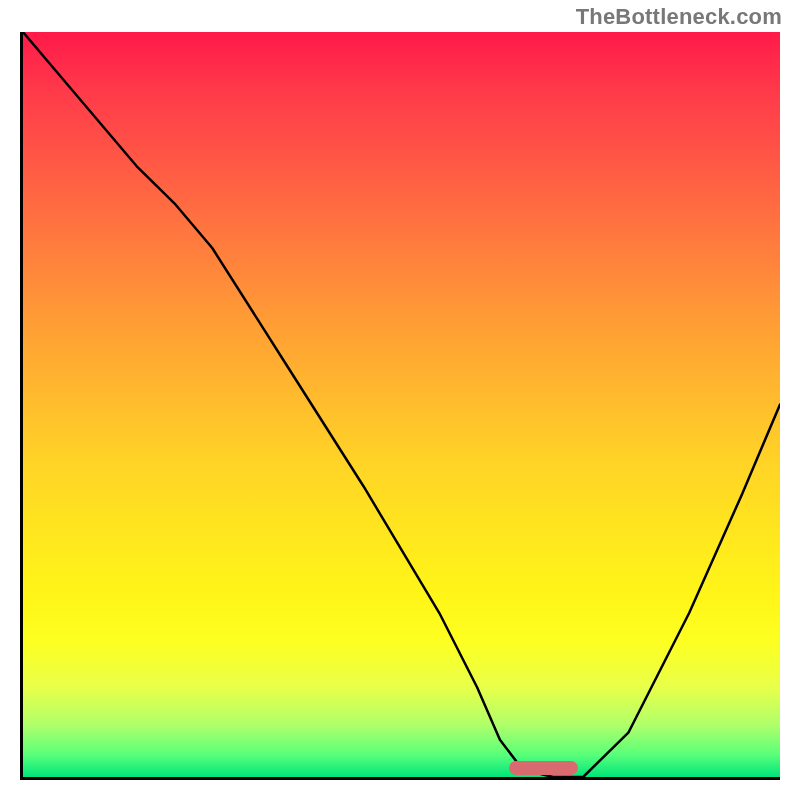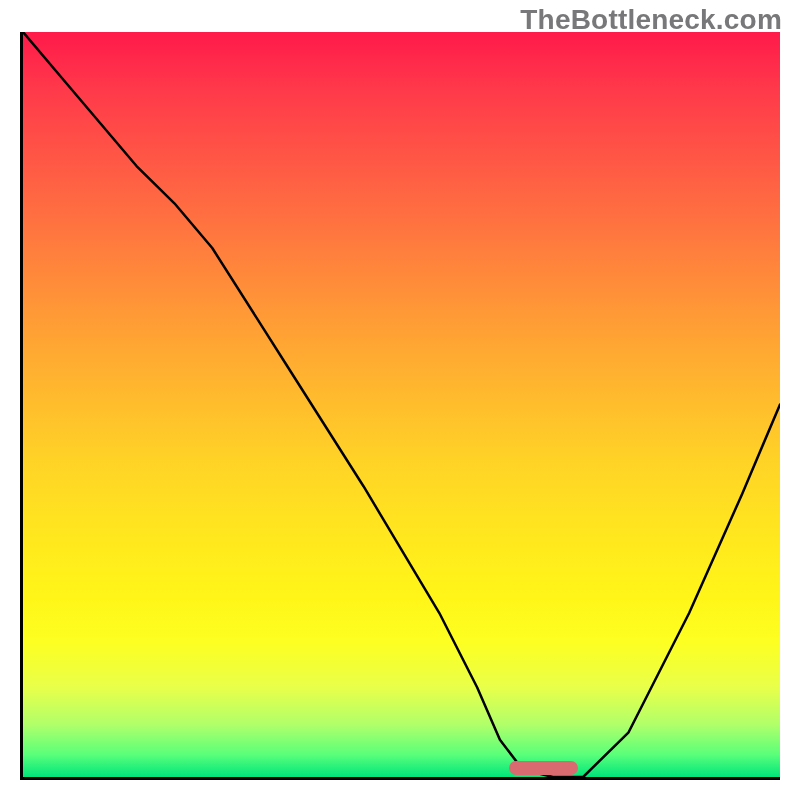--- a/index.html
+++ b/index.html
@@ -56,21 +56,21 @@
     position: absolute;
     height: 14px;
     background: #d96a6f;
     border-radius: 7px;
   }
   .watermark {
     position: absolute;
     top: 4px;
     right: 18px;
     font-family: Arial, Helvetica, sans-serif;
-    font-size: 28px;
+    font-size: 22px;
     font-weight: bold;
     color: #78787a;
     letter-spacing: 0.2px;
   }
 </style>
 </head>
 <body>
 
 <div class="chart-container">
   <div class="watermark">TheBottleneck.com</div>

